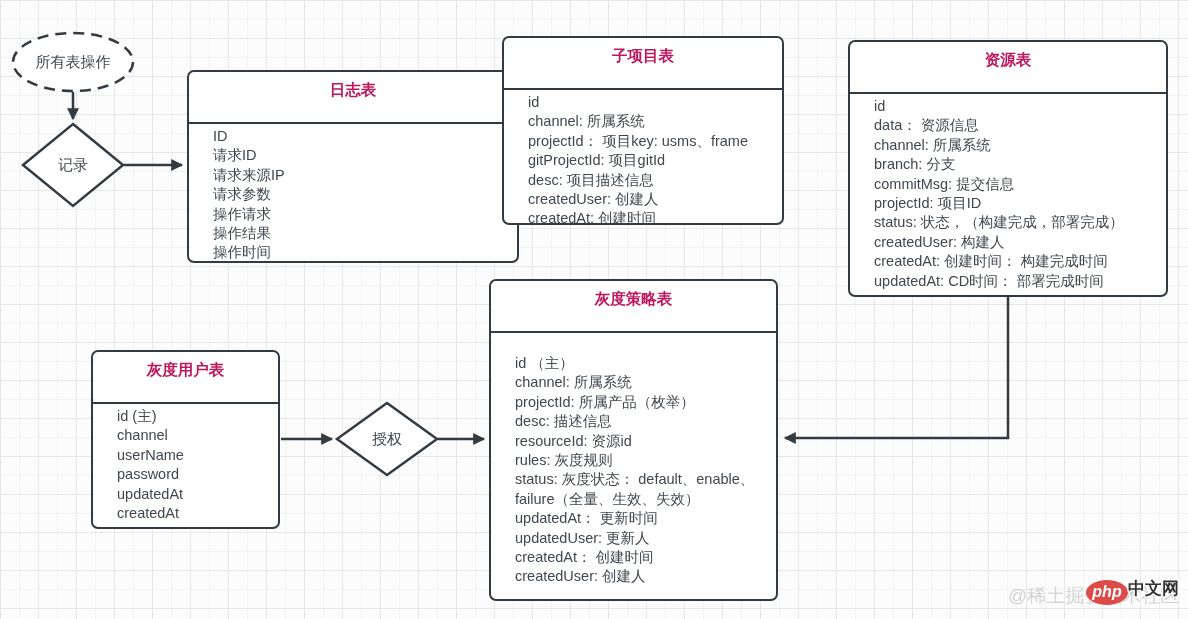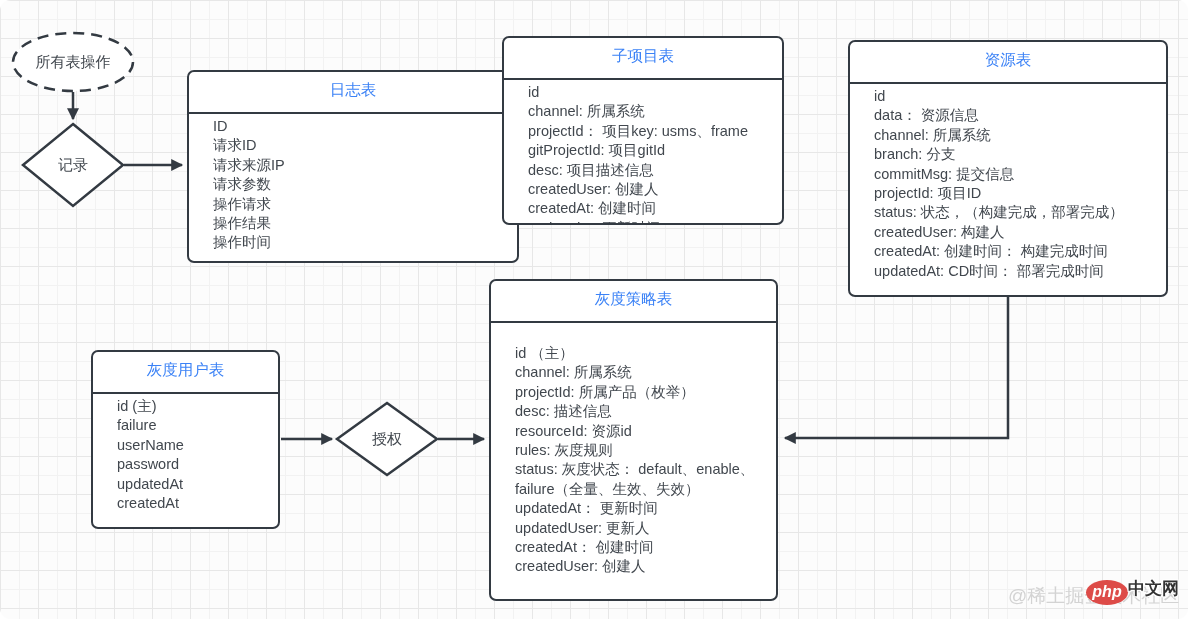--- a/index.html
+++ b/index.html
@@ -8,31 +8,30 @@
     width:1188px;height:619px;
     background-color:#fcfcfc;
     background-image:
       linear-gradient(#e7e7e7 1px, transparent 1px),
       linear-gradient(90deg, #e7e7e7 1px, transparent 1px),
       linear-gradient(#f2f2f2 1px, transparent 1px),
       linear-gradient(90deg, #f2f2f2 1px, transparent 1px);
     background-size: 38px 38px, 38px 38px, 19px 19px, 19px 19px;
     font-family:"Liberation Sans","DejaVu Sans",sans-serif;
     overflow:hidden;
-    border-radius:11px;
   }
   .connectors{position:absolute;left:0;top:0;z-index:1;}
   .table{
     position:absolute;z-index:2;box-sizing:border-box;
     background:#ffffff;border:2px solid #333a42;border-radius:7px;
     overflow:hidden;
   }
   .table-title{
-    font-size:15.5px;font-weight:normal;text-align:center;color:#3b82f6;
-    padding:8px 4px 11px 4px;border-bottom:2px solid #333a42;
+    font-size:15.5px;font-weight:bold;text-align:center;color:#be185d;
+    padding:8px 4px 21px 4px;border-bottom:2px solid #333a42;
   }
   .table-fields{
     padding:3px 8px 0 12px;font-size:14.5px;line-height:19.4px;color:#41474e;margin-left:12px;
   }
   .table-fields.pad-top{padding-top:21px;}
   .shape-label{
     position:absolute;z-index:3;display:flex;align-items:center;justify-content:center;
     font-size:15px;color:#41474e;text-align:center;
   }
   .watermark{position:absolute;left:1004px;top:572px;width:184px;height:44px;z-index:4;}
@@ -142,21 +141,21 @@
         <div class="field-line">updatedUser: 更新人</div>
         <div class="field-line">createdAt： 创建时间</div>
         <div class="field-line">createdUser: 创建人</div>
       </div>
   </div>
 
   <div class="table" style="left:91px;top:350px;width:189px;height:179px;">
     <div class="table-title">灰度用户表</div>
     <div class="table-fields" style="">
         <div class="field-line">id (主)</div>
-        <div class="field-line">failure</div>
+        <div class="field-line">channel</div>
         <div class="field-line">userName</div>
         <div class="field-line">password</div>
         <div class="field-line">updatedAt</div>
         <div class="field-line">createdAt</div>
       </div>
   </div>
 
   <div class="watermark">
     <span class="wm-text">@稀土掘金技术社区</span>
     <span class="wm-logo-ellipse">php</span>

